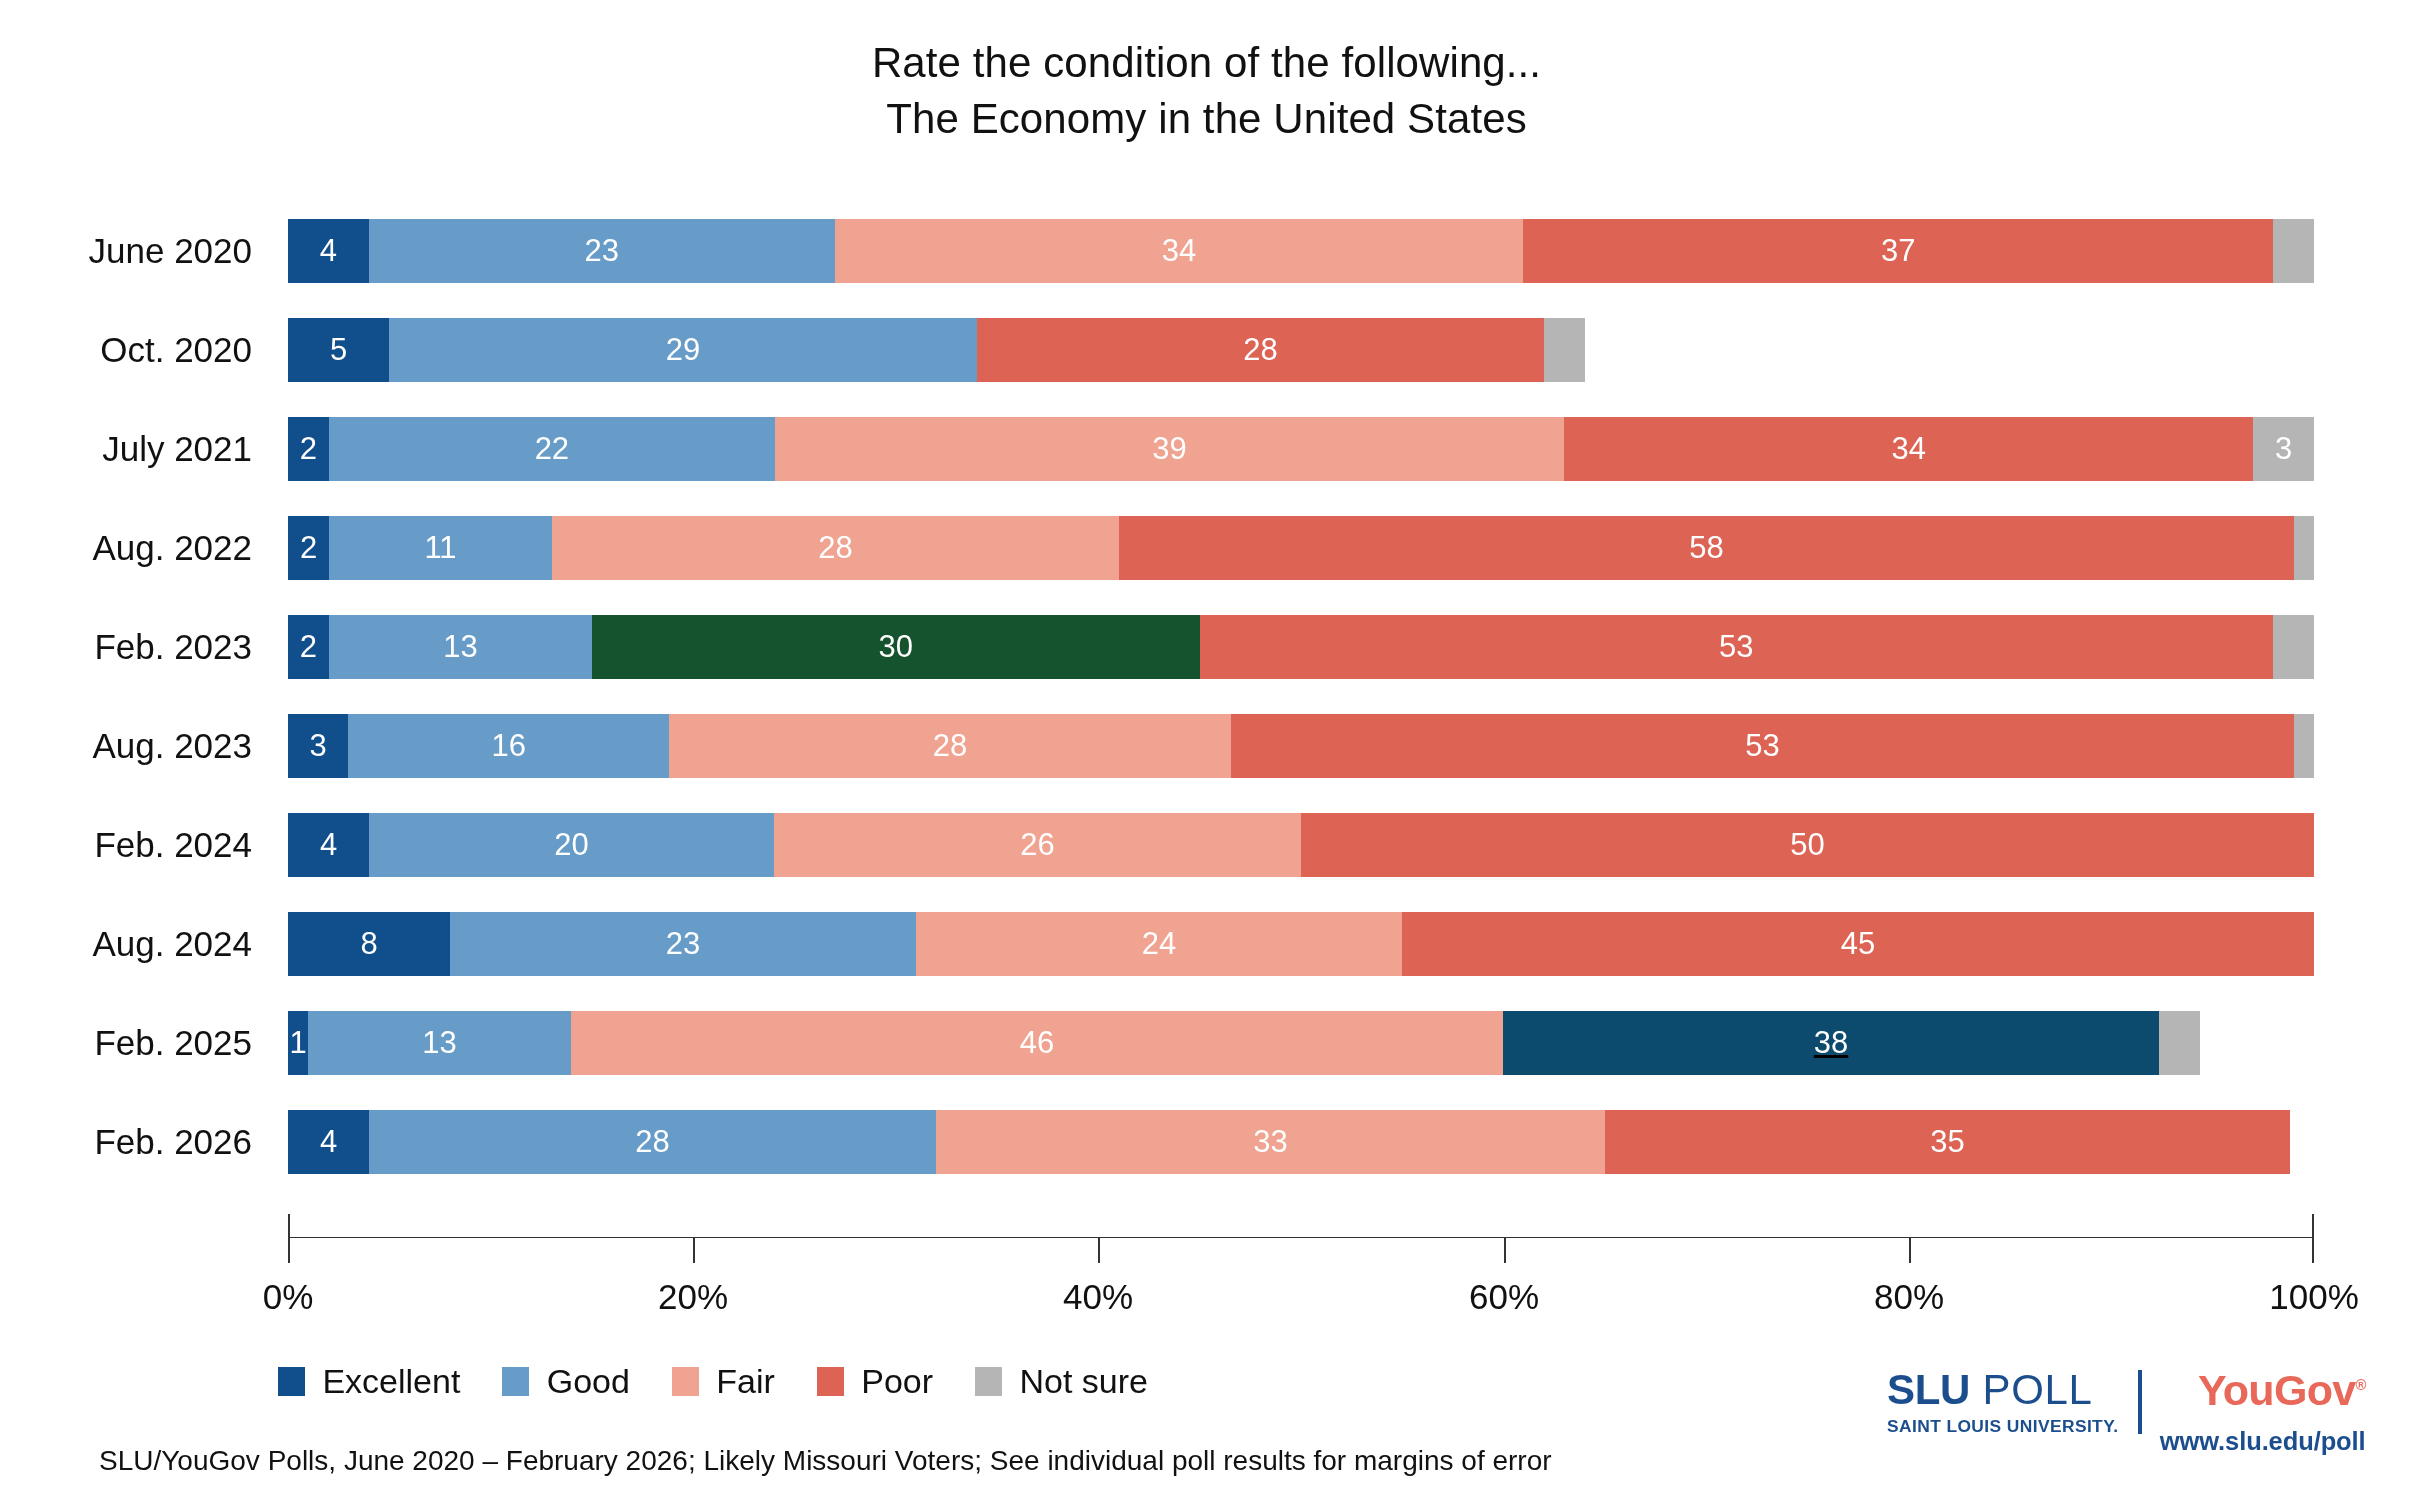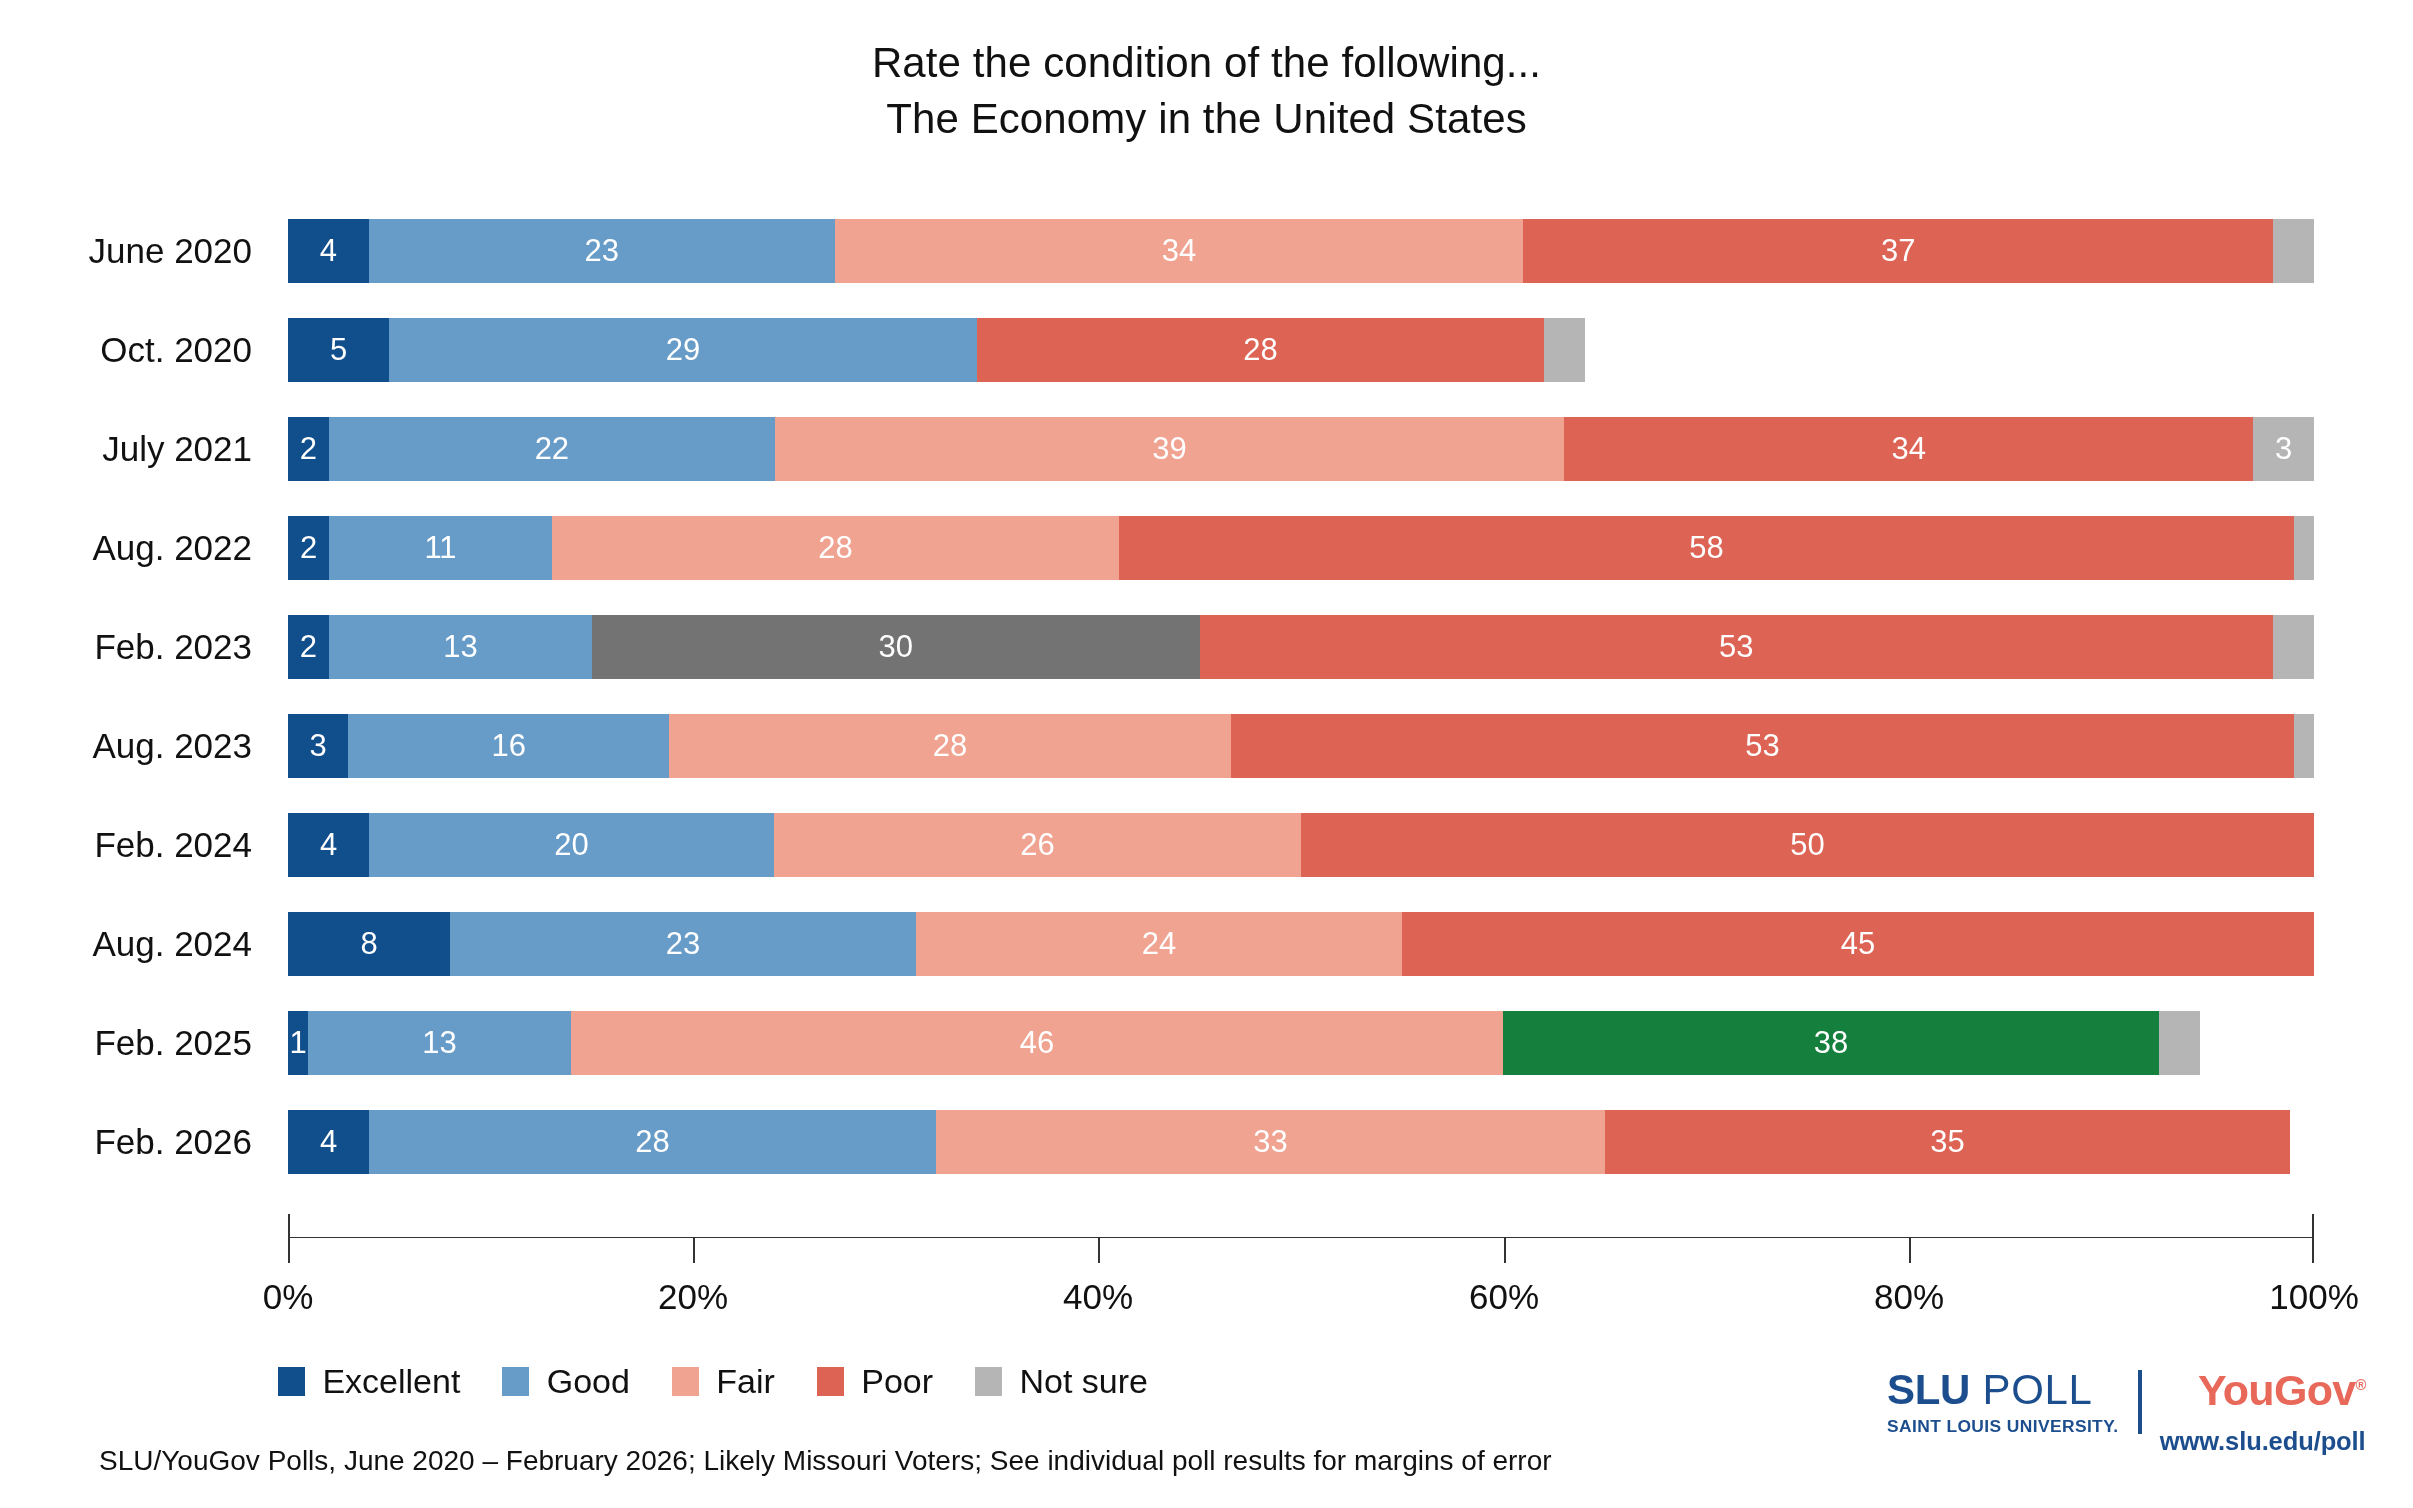--- a/index.html
+++ b/index.html
@@ -311,21 +311,21 @@
       </div>
       <div class="row">
         <div class="row-label">Feb. 2023</div>
         <div class="bar-track">
           <div class="seg" style="width: 41px; background: rgb(17, 78, 140);">
             <span class="seg-val">2</span>
           </div>
           <div class="seg" style="width: 263px; background: rgb(104, 156, 200);">
             <span class="seg-val">13</span>
           </div>
-          <div class="seg" style="width: 608px; background: #737373;">
+          <div class="seg" style="width: 608px; background: #14532d;">
             <span class="seg-val">30</span>
           </div>
           <div class="seg" style="width: 1074px; background: rgb(221, 99, 84);">
             <span class="seg-val">53</span>
           </div>
           <div class="seg hide-val" style="width: 41px; background: rgb(181, 181, 181);"></div>
         </div>
       </div>
       <div class="row">
         <div class="row-label">Aug. 2023</div>
@@ -384,21 +384,21 @@
         <div class="bar-track">
           <div class="seg" style="width: 20px; background: rgb(17, 78, 140);">
             <span class="seg-val">1</span>
           </div>
           <div class="seg" style="width: 263px; background: rgb(104, 156, 200);">
             <span class="seg-val">13</span>
           </div>
           <div class="seg" style="width: 932px; background: rgb(240, 163, 145);">
             <span class="seg-val">46</span>
           </div>
-          <div class="seg" style="width: 656px; background: #15803d;">
+          <div class="seg" style="width: 656px; background: #0c4a6e; text-decoration: underline;">
             <span class="seg-val">38</span>
           </div>
           <div class="seg hide-val" style="width: 41px; background: rgb(181, 181, 181);"></div>
         </div>
       </div>
       <div class="row">
         <div class="row-label">Feb. 2026</div>
         <div class="bar-track">
           <div class="seg" style="width: 81px; background: rgb(17, 78, 140);">
             <span class="seg-val">4</span>

